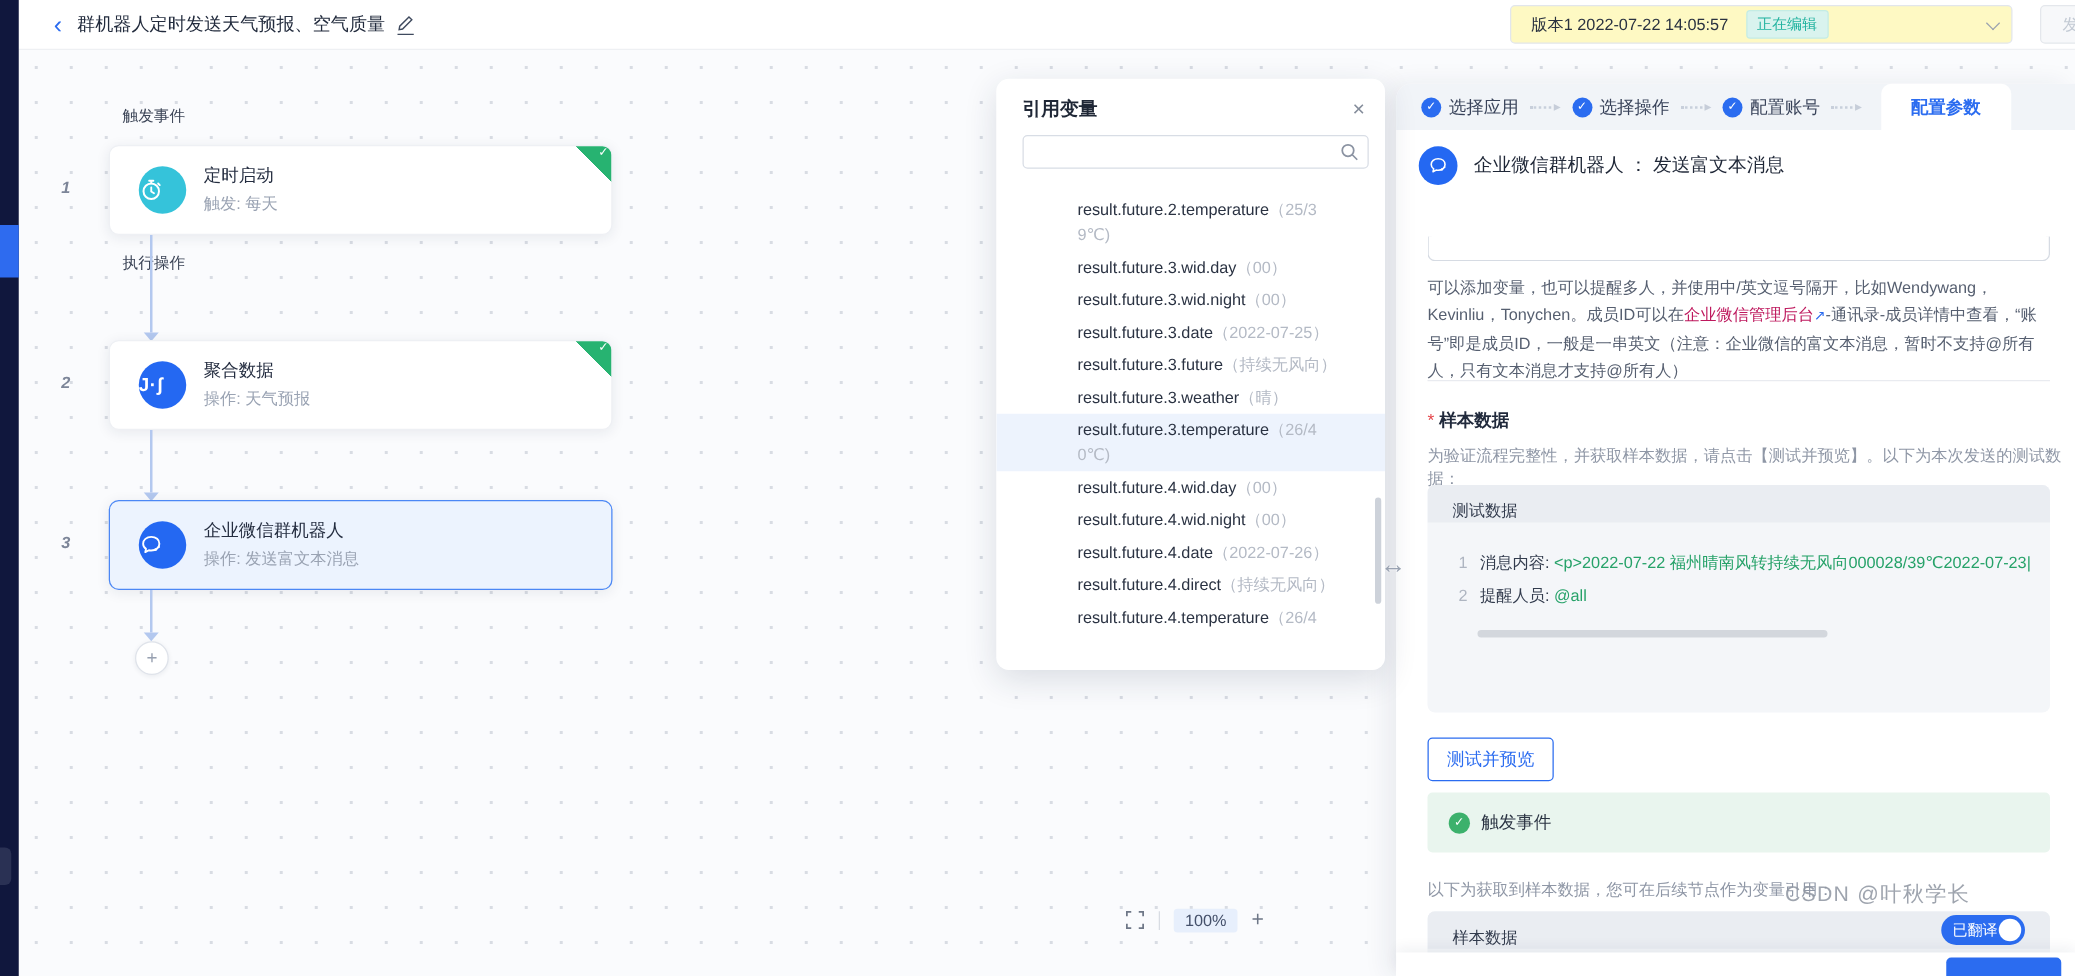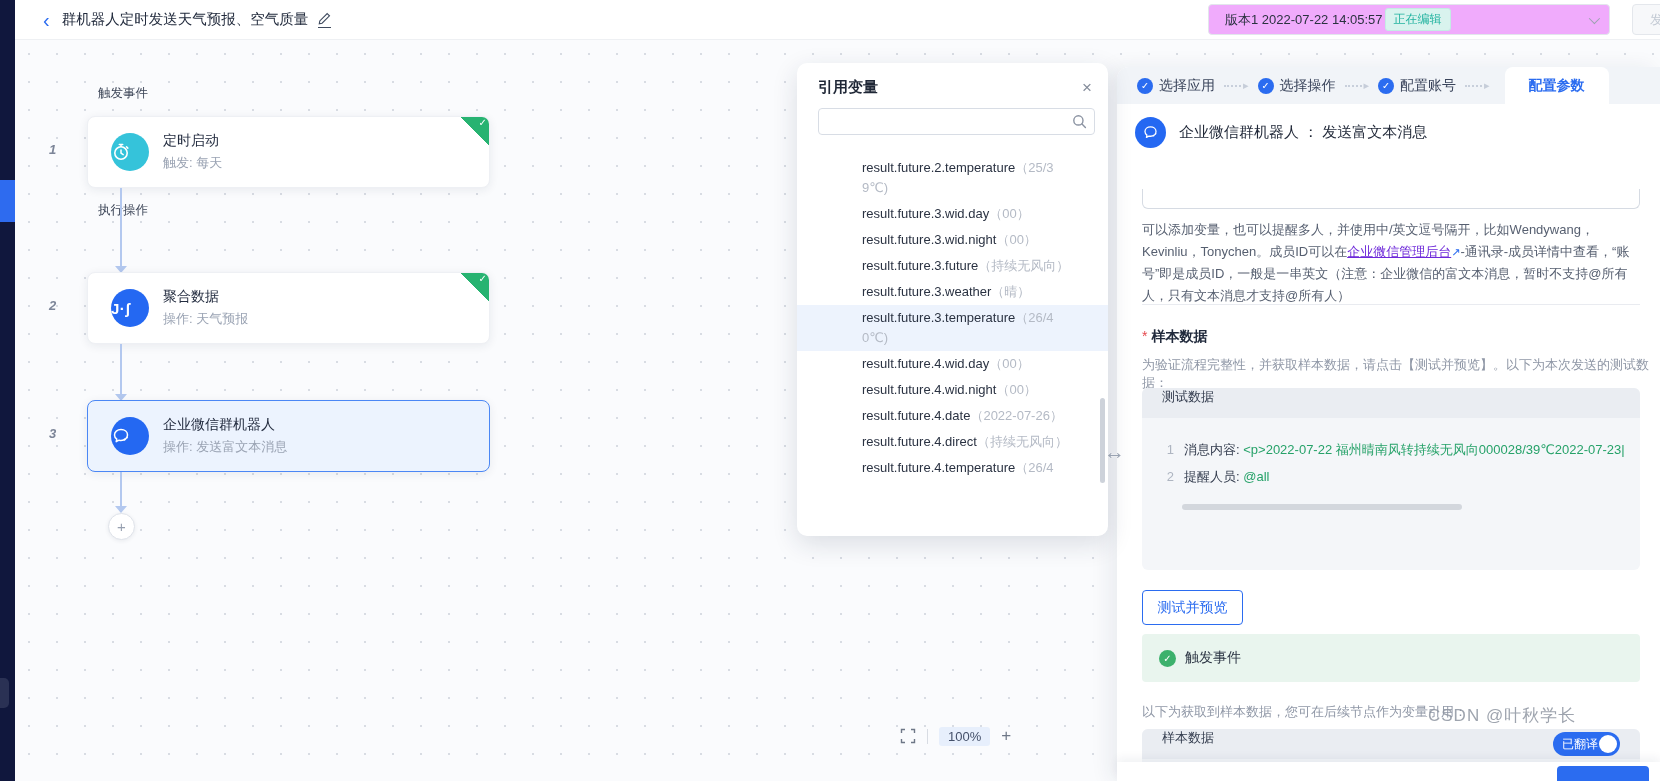--- a/index.html
+++ b/index.html
@@ -10,23 +10,23 @@
   
   .rail { position:absolute; left:0; top:0; width:15px; height:781px; background:#10173d; z-index:30; }
   .rail-active { position:absolute; left:0; top:180px; width:15px; height:42px; background:#2e6bef; }
   .rail-handle { position:absolute; left:0; top:678px; width:9px; height:30px; background:#2a3154; border-radius:0 5px 5px 0; }
 
   
   .topbar { position:absolute; left:15px; top:0; width:1645px; height:40px; background:#fff; border-bottom:1px solid #eef0f3; z-index:25; display:flex; align-items:center; }
   .back { margin-left:28px; color:#2b6cf0; font-size:20px; line-height:1; cursor:pointer; }
   .doc-title { margin-left:12px; font-size:14.5px; color:#222b3d; }
   .pencil { margin-left:10px; display:inline-flex; border-bottom:1px solid #3f4a5e; padding-bottom:2px; cursor:pointer; }
-  .version-box { position:absolute; left:1193px; top:4px; width:402px; height:31px; border:1px solid #e2e6ec; border-radius:4px; background:#f0abfc; display:flex; align-items:center; padding:0 12px 0 16px; cursor:pointer; }
+  .version-box { position:absolute; left:1193px; top:4px; width:402px; height:31px; border:1px solid #e2e6ec; border-radius:4px; background:#fef9c3; display:flex; align-items:center; padding:0 12px 0 16px; cursor:pointer; }
   .version-text { font-size:13px; color:#2a3240; }
-  .version-badge { margin-left:2px; background:#d9f3ee; border:1px solid #c4ece4; color:#23b3a0; font-size:12px; padding:2px 8px; border-radius:3px; }
+  .version-badge { margin-left:14px; background:#d9f3ee; border:1px solid #c4ece4; color:#23b3a0; font-size:12px; padding:2px 8px; border-radius:3px; }
   .chev-down { margin-left:auto; width:8px; height:8px; border-right:1.5px solid #9aa2af; border-bottom:1.5px solid #9aa2af; transform:rotate(45deg) translateY(-2px); }
   .publish-btn { position:absolute; left:1617px; top:4px; width:62px; height:31px; background:#f7f8fa; border:1px solid #e4e7ec; border-radius:4px; color:#c3cad4; font-size:13px; text-align:center; line-height:29px; }
 
   
   .canvas { position:absolute; left:15px; top:40px; width:1645px; height:741px;
             background-color:#fafbfd;
             background-image:radial-gradient(#d8dce3 1.2px, transparent 1.3px);
             background-size:28px 28px; }
   .sec-label { position:absolute; font-size:12.5px; color:#3c4557; }
   .node-num { position:absolute; font-size:13px; font-style:italic; font-weight:700; color:#7c8598; }
@@ -74,28 +74,28 @@
   .steplabel { font-size:14px; color:#39435a; }
   .sarrow { display:flex; align-items:center; color:#c6cdd9; font-size:11px; margin:0 9px; }
   .sarrow::before { content:""; width:17px; border-top:2px dotted #c8cfdb; margin-right:2px; }
   .tab-active { margin-left:6px; height:37px; background:#fff; border-radius:8px 8px 0 0; padding:0 24px; display:flex; align-items:center; font-size:14px; font-weight:600; color:#2b6cf0; cursor:pointer; }
   .cbody { position:relative; height:677px; background:#fff; }
   .app-row { position:absolute; left:18px; top:13px; display:flex; align-items:center; gap:13px; }
   .app-icon { width:31px; height:31px; border-radius:50%; background:#2468f2; display:flex; align-items:center; justify-content:center; }
   .app-title { font-size:15px; font-weight:500; color:#1f2737; }
   .input-remnant { position:absolute; left:25px; top:85px; width:498px; height:20px; border:1px solid #d6dbe3; border-top:none; border-radius:0 0 6px 6px; }
   .desc { position:absolute; left:25px; top:115px; width:497px; font-size:13px; line-height:22px; color:#565f70; }
-  .desc a { color:#6d28d9; text-decoration:underline; cursor:pointer; }
+  .desc a { color:#be185d; cursor:pointer; }
   .ext { color:#2b6cf0; font-size:11px; }
   .divider { position:absolute; left:25px; top:200px; width:498px; height:1px; background:#e9ebf0; }
   .sample-label { position:absolute; left:25px; top:224px; font-size:14px; font-weight:600; color:#212a3c; }
   .req { color:#e5484d; margin-right:4px; font-weight:400; }
   .helper { position:absolute; left:25px; font-size:13px; color:#8f97a6; }
   .gbox { position:absolute; left:25px; width:498px; background:#f4f6f9; border-radius:6px; overflow:hidden; }
-  .gbox-head { height:30px; background:#eaedf2; display:flex; align-items:flex-start; padding:0 2px 0 20px; font-size:13px; color:#333c4e; position:relative; }
+  .gbox-head { height:30px; background:#eaedf2; display:flex; align-items:flex-end; padding:0 2px 0 20px; font-size:13px; color:#333c4e; position:relative; }
   .codeline { display:flex; gap:10px; padding:3px 16px 3px 18px; font-size:13px; line-height:21px; white-space:nowrap; overflow:hidden; }
   .codeline .n { width:14px; text-align:right; color:#aeb5c1; flex:none; }
   .codeline .lab { color:#333c4e; flex:none; }
   .codeline .val { color:#26a269; }
   .hscroll { position:relative; margin:14px 0 0 40px; width:280px; height:6px; background:#d3d7dd; border-radius:3px; }
   .test-btn { position:absolute; left:25px; top:486px; width:101px; height:35px; background:#fff; border:1px solid #2b6cf0; border-radius:4px; color:#2b6cf0; font-size:14px; cursor:pointer; }
   .banner { position:absolute; left:25px; top:530px; width:498px; height:48px; background:#e9f5ee; border-radius:4px; display:flex; align-items:center; padding-left:17px; gap:9px; }
   .ok-circle { width:17px; height:17px; border-radius:50%; background:#3cb16c; color:#fff; font-size:10px; display:flex; align-items:center; justify-content:center; }
   .banner-text { font-size:14px; color:#2a3342; }
   .toggle { position:absolute; right:20px; top:3px; width:67px; height:24px; background:#2b6cf0; border-radius:12px; display:flex; align-items:center; cursor:pointer; }
@@ -218,20 +218,21 @@
         <svg width="15" height="15" viewBox="0 0 15 15">
             <circle cx="6.4" cy="6.4" r="4.6" fill="none" stroke="#8b93a2" stroke-width="1.4"></circle>
             <path d="M10 10l3.4 3.4" stroke="#8b93a2" stroke-width="1.4" stroke-linecap="round"></path>
           </svg>
       </span>
     </div>
     <ul class="vp-list">
       <li><span class="vname">result.future.2.temperature</span><span class="vval">（25/3</span><span class="vval l2">9℃)</span></li>
       <li><span class="vname">result.future.3.wid.day</span><span class="vval">（00）</span></li>
       <li><span class="vname">result.future.3.wid.night</span><span class="vval">（00）</span></li>
+      <li><span class="vname">result.future.3.date</span><span class="vval">（2022-07-25）</span></li>
       <li><span class="vname">result.future.3.future</span><span class="vval">（持续无风向）</span></li>
       <li><span class="vname">result.future.3.weather</span><span class="vval">（晴）</span></li>
       <li class="hl"><span class="vname">result.future.3.temperature</span><span class="vval">（26/4</span><span class="vval l2">0℃)</span></li>
       <li><span class="vname">result.future.4.wid.day</span><span class="vval">（00）</span></li>
       <li><span class="vname">result.future.4.wid.night</span><span class="vval">（00）</span></li>
       <li><span class="vname">result.future.4.date</span><span class="vval">（2022-07-26）</span></li>
       <li><span class="vname">result.future.4.direct</span><span class="vval">（持续无风向）</span></li>
       <li><span class="vname">result.future.4.temperature</span><span class="vval">（26/4</span></li>
     </ul>
     <div class="vp-scrollbar"></div>

